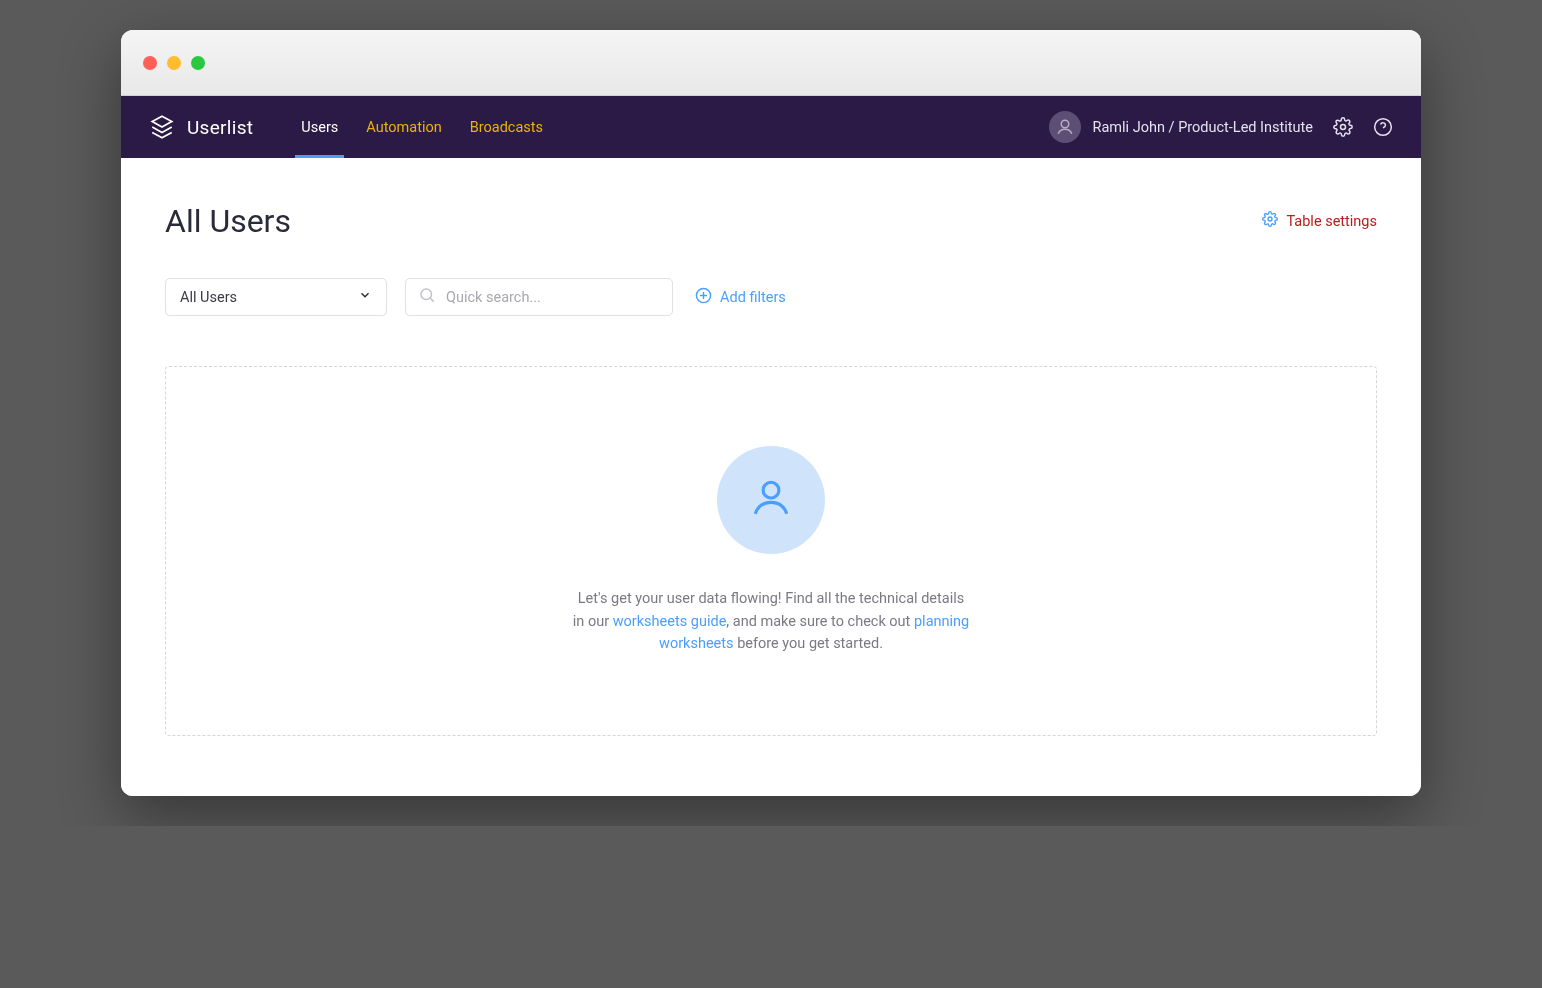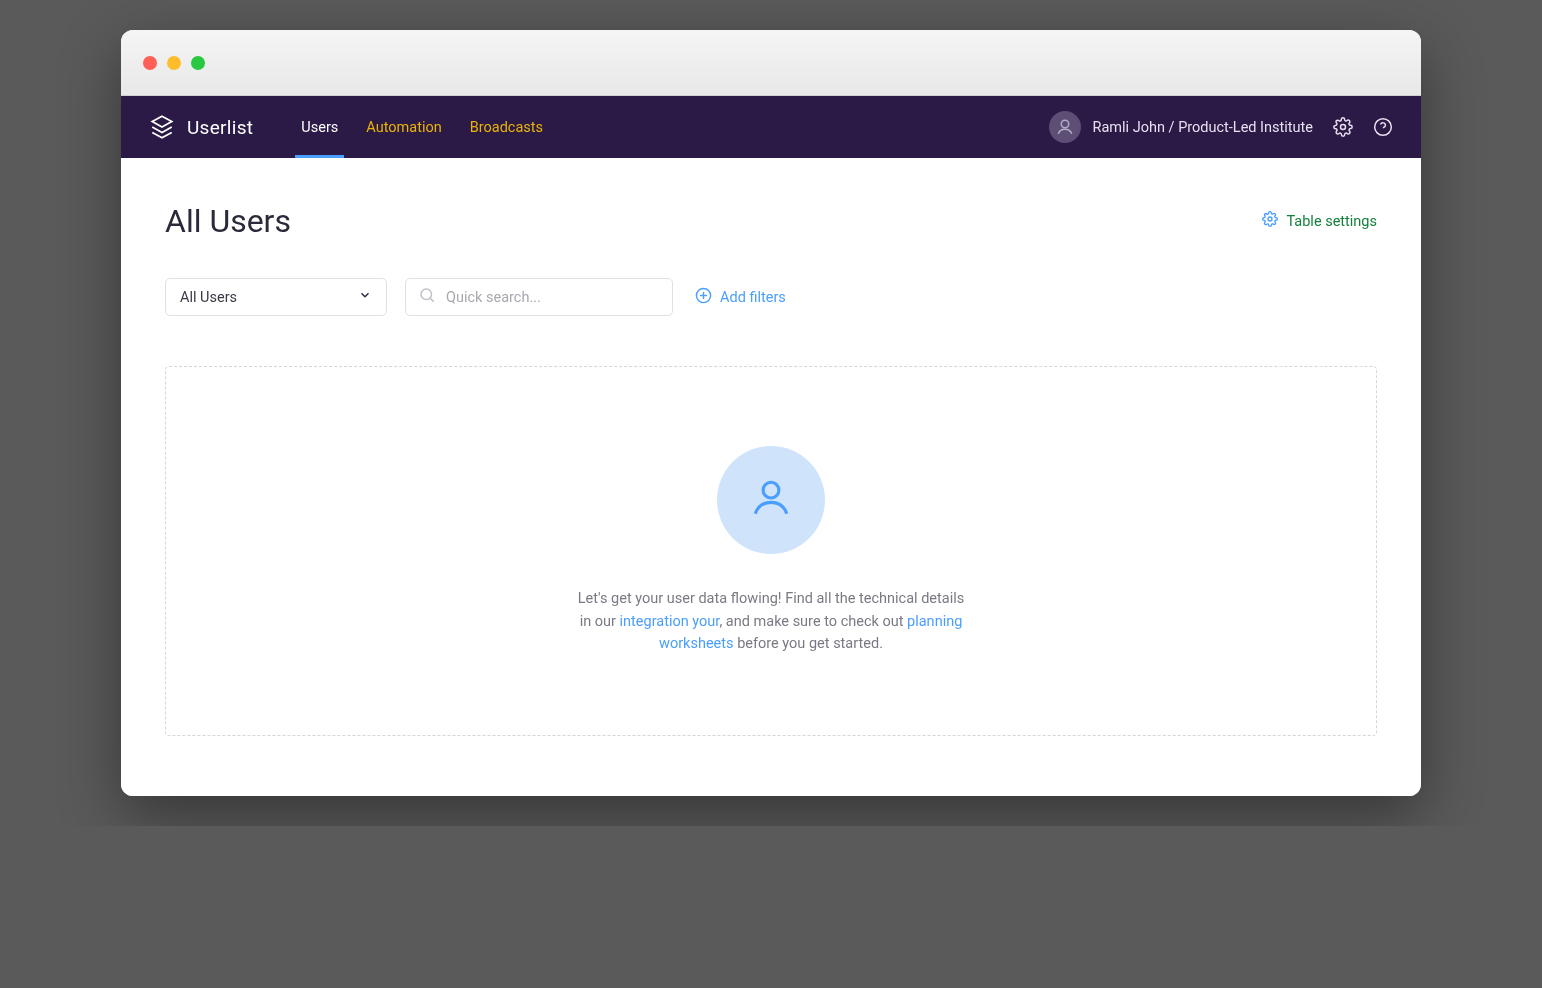--- a/index.html
+++ b/index.html
@@ -132,21 +132,21 @@
     }
     .page-title {
       font-size: 32px;
       font-weight: 400;
       color: #2a2a3a;
     }
     .table-settings {
       display: flex;
       align-items: center;
       gap: 8px;
-      color: #15803d;
+      color: #b91c1c;
       font-size: 14.5px;
       cursor: pointer;
     }
     .controls {
       display: flex;
       align-items: center;
       gap: 18px;
       margin-bottom: 50px;
     }
     .dropdown {
@@ -330,17 +330,17 @@
     <div class="empty-state">
       <div class="empty-icon">
         <span>
           <svg width="42" height="42" viewBox="0 0 24 24" fill="none" stroke="#4a9eff" stroke-width="1.8">
             <path d="M12 12a4.5 4.5 0 1 0 0-9 4.5 4.5 0 0 0 0 9z"></path>
             <path d="M3 21c1.5-4.5 5-6.5 9-6.5s7.5 2 9 6.5"></path>
           </svg>
         </span>
       </div>
       <p class="empty-text">
-        <span>Let's get your user data flowing! Find all the technical details in our </span><span class="link">integration your</span><span>, and make sure to check out </span><span class="link">planning worksheets</span><span> before you get started.</span>
+        <span>Let's get your user data flowing! Find all the technical details in our </span><span class="link">worksheets guide</span><span>, and make sure to check out </span><span class="link">planning worksheets</span><span> before you get started.</span>
       </p>
     </div>
   </div>
 </div>
 
 </body></html>

